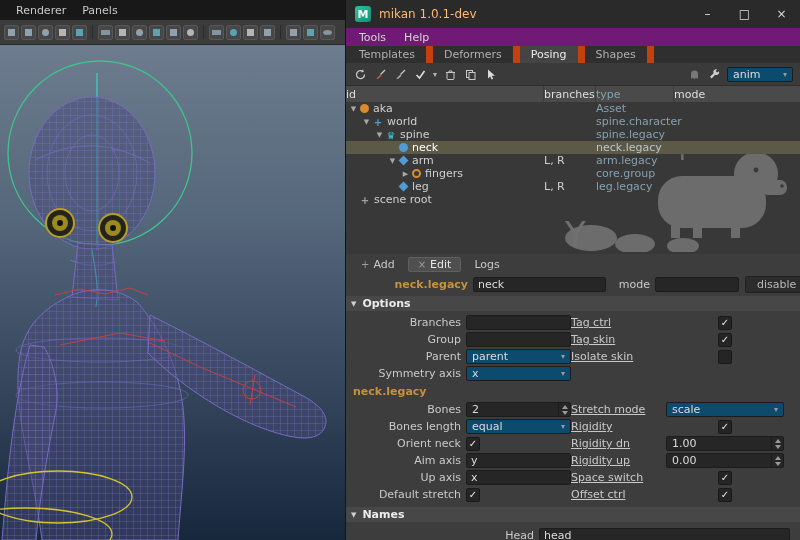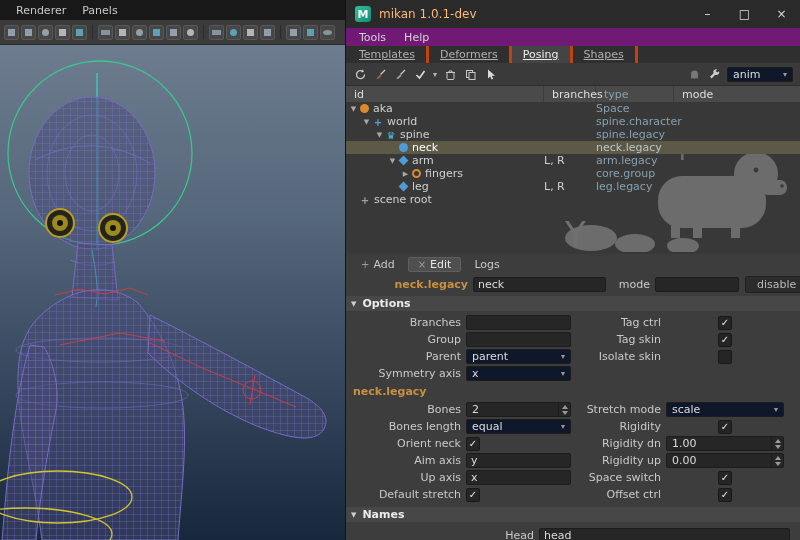--- a/index.html
+++ b/index.html
@@ -24,34 +24,34 @@
          display:flex;flex-direction:column;border-left:1px solid #141414;box-sizing:border-box;}
   .titlebar{height:28px;flex:none;background:#2a2a2a;display:flex;align-items:center;}
   .logo{width:16px;height:16px;margin:0 8px 0 9px;border-radius:3px;flex:none;
         background:linear-gradient(135deg,#35c09a,#128d76);color:#fff;font-weight:bold;font-size:11px;
         display:flex;align-items:center;justify-content:center;}
   .wtitle{flex:1;color:#fdba74;font-size:12px;}
   .winbtn{width:37px;height:28px;display:flex;align-items:center;justify-content:center;color:#dcdcdc;font-size:12px;flex:none;}
   .menubar{height:18px;flex:none;background:#701a75;display:flex;align-items:center;padding-left:4px;}
   .menu-item{color:#d4d4d4;padding:0 9px;}
   .tabsbar{height:17px;flex:none;background:#2f2f2f;display:flex;align-items:stretch;padding-left:2px;}
-  .tab{color:#b0b0b0;padding:0 11px;border-right:3px solid #c2410c;display:flex;align-items:center;text-decoration:underline;}
+  .tab{color:#b0b0b0;padding:0 11px;border-right:7px solid #c2410c;display:flex;align-items:center;}
   .tab.active{background:#444;color:#ececec;}
   .toolbar{height:22px;flex:none;background:#3a3a3a;border-bottom:1px solid #2d2d2d;
            display:flex;align-items:center;padding:0 7px;gap:6px;}
   .ti{width:14px;height:14px;display:flex;align-items:center;justify-content:center;flex:none;}
   .caret-mini{font-size:8px;color:#b5b5b5;}
   .tspacer{flex:1;}
-  .combo{background:#0f172a;border:1px solid #1c1c1c;border-radius:2px;height:15px;display:flex;align-items:center;box-sizing:border-box;}
+  .combo{background:#0c4a6e;border:1px solid #1c1c1c;border-radius:2px;height:15px;display:flex;align-items:center;box-sizing:border-box;}
   .combo .cv{flex:1;padding-left:5px;color:#dcdcdc;white-space:nowrap;}
   .combo .caret{width:14px;text-align:center;color:#999;font-size:8px;flex:none;}
   .combo.anim{width:66px;}
   
   .theader{height:16px;flex:none;background:#4a4a4a;display:flex;color:#dedede;}
-  .th{display:flex;align-items:center;padding-left:8px;border-right:1px solid #3c3c3c;box-sizing:border-box;}
+  .th{display:flex;align-items:center;padding-left:0;border-right:1px solid #3c3c3c;box-sizing:border-box;}
   .th.c-id{width:198px;}.th.c-br{width:52px;}.th.c-ty{width:78px;}.th.c-mo{flex:1;border-right:none;}
   .tree{height:152px;flex:none;background:#383838;position:relative;overflow:hidden;}
   .watermark{position:absolute;right:12px;bottom:2px;opacity:.5;}
   .trow{display:flex;align-items:center;height:13px;position:relative;color:#cfcfcf;}
   .trow.sel{background:#5c5947;color:#fff;}
   .c-id{width:198px;display:flex;align-items:center;box-sizing:border-box;white-space:nowrap;overflow:hidden;flex:none;}
   .c-br{width:52px;flex:none;}
   .c-ty{width:160px;flex:none;color:#86a0ae;}
   .trow.sel .c-ty{color:#b9c6ce;}
   .exp{width:11px;font-size:7px;color:#a8a8a8;text-align:center;flex:none;}
@@ -80,21 +80,21 @@
   .eh-mode{width:84px;flex:none;}
   .btn-disable{background:#2c2c2c;border:1px solid #202020;color:#b8b8b8;padding:1px 11px;border-radius:2px;margin-left:6px;}
   
   .secheader{height:15px;flex:none;background:#474747;display:flex;align-items:center;gap:6px;padding-left:5px;margin-top:2px;}
   .secheader .tri{font-size:7px;color:#cfcfcf;}
   .secheader .st{font-weight:bold;color:#ebebeb;}
   .form{padding:3px 0 2px;flex:none;}
   .frow{display:flex;align-items:center;height:17px;}
   .lblL{width:115px;text-align:right;color:#c9c9c9;padding-right:5px;flex:none;}
   .fldL{width:105px;flex:none;display:flex;align-items:center;}
-  .lblR{width:90px;text-align:right;color:#c9c9c9;padding-right:5px;flex:none;}
+  .lblR{width:90px;text-align:left;color:#c9c9c9;padding-right:5px;flex:none;text-decoration:underline;}
   .fldR{width:118px;flex:none;display:flex;align-items:center;justify-content:center;}
   .fldL input,.fldR input,.fldL .combo,.fldR .combo,.fldL .spin,.fldR .spin{width:100%;}
   .spin{background:#262626;border:1px solid #1c1c1c;border-radius:2px;height:15px;display:flex;align-items:center;box-sizing:border-box;}
   .spin .sv{flex:1;padding-left:5px;color:#dcdcdc;}
   .spin .arr{width:11px;align-self:stretch;border-left:1px solid #1c1c1c;display:flex;flex-direction:column;
              align-items:center;justify-content:center;gap:2px;flex:none;}
   .arr i{display:block;width:0;height:0;border-left:3px solid transparent;border-right:3px solid transparent;}
   .arr i.up{border-bottom:4px solid #9a9a9a;}
   .arr i.dn{border-top:4px solid #9a9a9a;}
   .cb{width:12px;height:12px;background:#252525;border:1px solid #191919;border-radius:2px;
@@ -304,21 +304,21 @@
       <text x="112" y="26" font-size="24" fill="#a8a8a8">T</text>
     </svg>
 
     <div class="trow">
       <span class="c-id" style="padding-left:2px">
         <span class="exp">▼</span>
         <span class="ticon asset"></span>
         <span>aka</span>
       </span>
       <span class="c-br"></span>
-      <span class="c-ty">Space</span>
+      <span class="c-ty">Asset</span>
     </div>
     <div class="trow">
       <span class="c-id" style="padding-left:15px">
         <span class="exp">▼</span>
         <span class="ticon text world">+</span>
         <span>world</span>
       </span>
       <span class="c-br"></span>
       <span class="c-ty">spine.character</span>
     </div>

